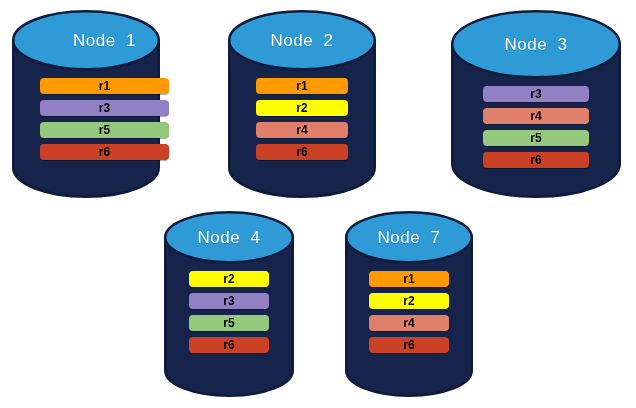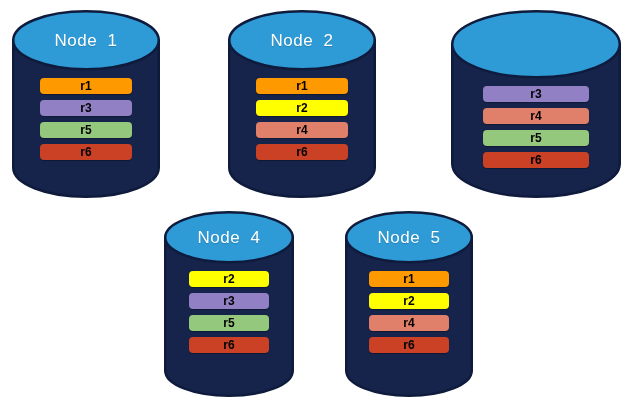--- a/index.html
+++ b/index.html
@@ -58,21 +58,21 @@
     box-shadow: 0 1px 1px rgba(0,0,0,0.35);
   }
   .replica-bar:last-child {
     margin-bottom: 0;
   }
 </style>
 </head>
 <body>
 
 <div id="canvas">
-    <div class="node" style="left: 12px; top: 10px; width: 148px; height: 188px;">
+    <div class="node" style="left: 12px; top: 10px; width: 148px; height: 188px; padding-left: 37px;">
       <svg class="node-svg" width="148" height="188">
         <path d="M 1.25 30.25 L 1.25 157.75 A 72.75 29 0 0 0 146.75 157.75 L 146.75 30.25 Z" fill="#16244C" stroke="#0F1B3C" stroke-width="2.5"></path>
         <ellipse cx="74" cy="30.25" rx="72.75" ry="29" fill="#2E9BD6" stroke="#0F1B3C" stroke-width="2.5"></ellipse>
       </svg>
       <div class="node-label" style="top: 22.25px;">Node  1</div>
       <div class="replica-stack" style="top: 68.25px; padding-left: 28px; padding-right: 28px;">
         <div class="replica-bar" style="background: rgb(255, 153, 0);">r1</div>
         <div class="replica-bar" style="background: rgb(145, 128, 196);">r3</div>
         <div class="replica-bar" style="background: rgb(148, 201, 125);">r5</div>
         <div class="replica-bar" style="background: rgb(203, 65, 37);">r6</div>
@@ -89,20 +89,21 @@
         <div class="replica-bar" style="background: rgb(255, 255, 0);">r2</div>
         <div class="replica-bar" style="background: rgb(224, 128, 107);">r4</div>
         <div class="replica-bar" style="background: rgb(203, 65, 37);">r6</div>
       </div>
     </div>
     <div class="node" style="left: 451px; top: 10px; width: 170px; height: 188px;">
       <svg class="node-svg" width="170" height="188">
         <path d="M 1.25 34.25 L 1.25 153.75 A 83.75 33 0 0 0 168.75 153.75 L 168.75 34.25 Z" fill="#16244C" stroke="#0F1B3C" stroke-width="2.5"></path>
         <ellipse cx="85" cy="34.25" rx="83.75" ry="33" fill="#2E9BD6" stroke="#0F1B3C" stroke-width="2.5"></ellipse>
       </svg>
+      <div class="node-label" style="top: 26.25px;">Node  3</div>
       <div class="replica-stack" style="top: 76.25px; padding-left: 32px; padding-right: 32px;">
         <div class="replica-bar" style="background: rgb(145, 128, 196);">r3</div>
         <div class="replica-bar" style="background: rgb(224, 128, 107);">r4</div>
         <div class="replica-bar" style="background: rgb(148, 201, 125);">r5</div>
         <div class="replica-bar" style="background: rgb(203, 65, 37);">r6</div>
       </div>
     </div>
     <div class="node" style="left: 120px; top: 211px; width: 130px; height: 186px; margin-left: 44px;">
       <svg class="node-svg" width="130" height="186">
         <path d="M 1.25 26.25 L 1.25 159.75 A 63.75 25 0 0 0 128.75 159.75 L 128.75 26.25 Z" fill="#16244C" stroke="#0F1B3C" stroke-width="2.5"></path>
@@ -114,21 +115,21 @@
         <div class="replica-bar" style="background: rgb(145, 128, 196);">r3</div>
         <div class="replica-bar" style="background: rgb(148, 201, 125);">r5</div>
         <div class="replica-bar" style="background: rgb(203, 65, 37);">r6</div>
       </div>
     </div>
     <div class="node" style="left: 345px; top: 211px; width: 128px; height: 186px;">
       <svg class="node-svg" width="128" height="186">
         <path d="M 1.25 26.25 L 1.25 159.75 A 62.75 25 0 0 0 126.75 159.75 L 126.75 26.25 Z" fill="#16244C" stroke="#0F1B3C" stroke-width="2.5"></path>
         <ellipse cx="64" cy="26.25" rx="62.75" ry="25" fill="#2E9BD6" stroke="#0F1B3C" stroke-width="2.5"></ellipse>
       </svg>
-      <div class="node-label" style="top: 18.25px;">Node  5</div>
+      <div class="node-label" style="top: 18.25px;">Node  7</div>
       <div class="replica-stack" style="top: 60.25px; padding-left: 24px; padding-right: 24px;">
         <div class="replica-bar" style="background: rgb(255, 153, 0);">r1</div>
         <div class="replica-bar" style="background: rgb(255, 255, 0);">r2</div>
         <div class="replica-bar" style="background: rgb(224, 128, 107);">r4</div>
         <div class="replica-bar" style="background: rgb(203, 65, 37);">r6</div>
       </div>
     </div>
   </div>
 
 </body></html>

